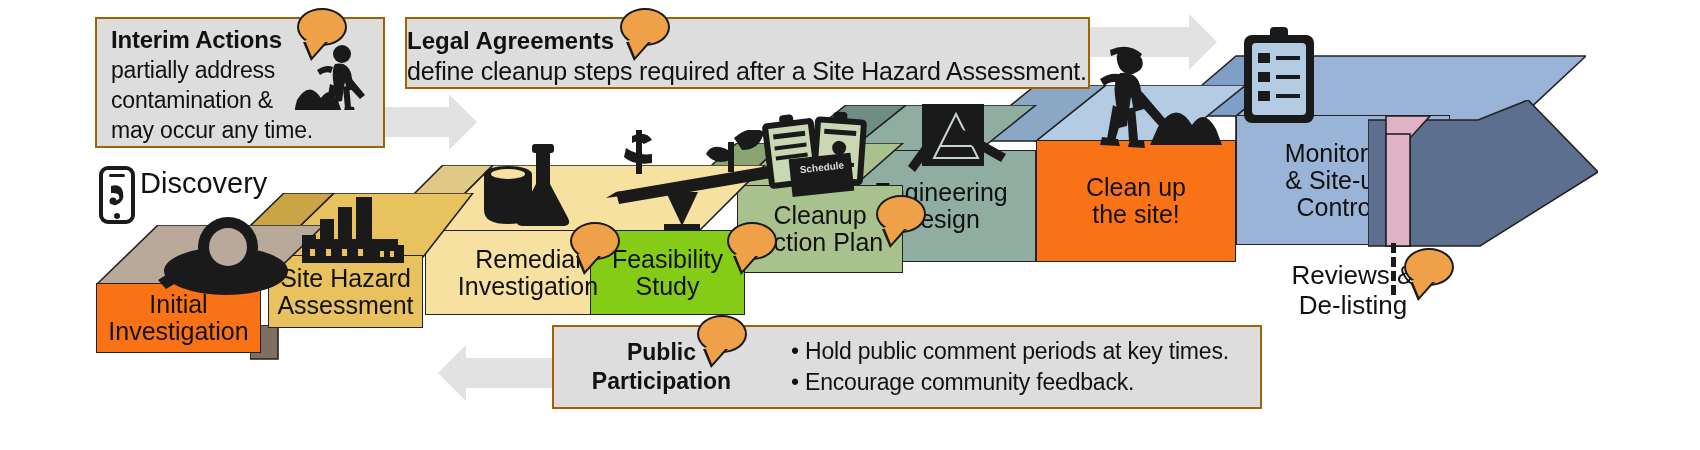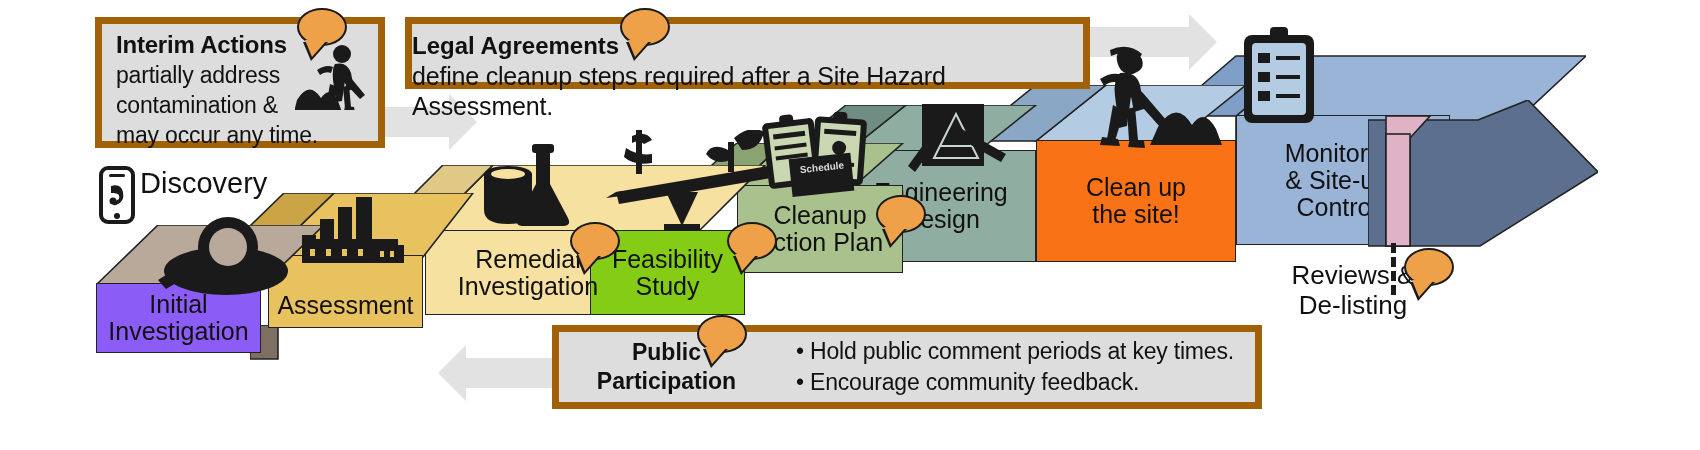--- a/index.html
+++ b/index.html
@@ -1,21 +1,21 @@
 <!DOCTYPE html>
 <html><head>
 <meta charset="utf-8">
 <style>
   html,body{margin:0;padding:0;background:#ffffff;}
   body{width:1700px;height:450px;overflow:hidden;
        font-family:"Liberation Sans", sans-serif;color:#111;}
   #stage{position:relative;width:1700px;height:450px;}
 
   
-  .callout{position:absolute;background:#dddddd;border:7px solid #a16207;
+  .callout{position:absolute;background:#dddddd;border:2px solid #a16207;
            box-sizing:border-box;z-index:40;}
   .callout .ttl{font-weight:bold;}
   .callout .body{font-weight:normal;}
 
   #box-interim{left:95px;top:17px;width:290px;height:131px;padding:6px 10px 0 14px;}
   #box-interim .line{font-size:23px;line-height:30px;letter-spacing:-.2px;}
   #box-interim .ttl{font-size:24px;}
 
   #box-legal{left:405px;top:17px;width:685px;height:72px;padding:7px 0 0 0;}
   #box-legal .ttl{font-size:24px;line-height:30px;}
@@ -231,21 +231,21 @@
     <g fill="#1a1a1a" transform="translate(112 -2)">
       <path d="M22 10 q16-14 30-6 q-4 18-22 18z"></path>
       <path d="M16 22 q-16-8-22 4 q10 12 24 6z"></path>
       <rect x="16" y="14" width="6" height="30"></rect>
     </g>
   </svg>
 
   <div class="step" id="s2" style="left:268px;top:255px;width:155px;height:73px;z-index:32;">
     <div class="face" style="background:#e9c260;">
       <div class="lbl">
-        <br><span>Assessment</span>
+        <span>Site Hazard</span><br><span>Assessment</span>
       </div>
     </div>
   </div>
   <svg class="topface" style="left:218px;top:193px;width:265px;height:72px;z-index:31;" viewBox="0 0 265 72">
     <polygon points="50,64 116,0 255,0 205,64" fill="#e9c260" stroke="#222" stroke-width="1.6"></polygon>
     <polygon points="0,64 66,0 116,0 50,64" fill="#cba545" stroke="#222" stroke-width="1.6"></polygon>
   </svg>
   <svg class="art" style="left:298px;top:193px;width:125px;height:72px;z-index:34;" viewBox="0 0 125 72">
     <g fill="#1a1a1a">
       <path d="M4 42 h14 v28 H4z"></path>
@@ -259,21 +259,21 @@
       <rect x="12" y="56" width="5" height="7"></rect>
         <rect x="28" y="56" width="5" height="7"></rect>
       <rect x="44" y="56" width="5" height="7"></rect>
         <rect x="60" y="56" width="5" height="7"></rect>
       <rect x="82" y="58" width="4" height="6"></rect>
         <rect x="92" y="58" width="4" height="6"></rect>
     </g>
   </svg>
 
   <div class="step" id="s1" style="left:96px;top:283px;width:165px;height:70px;z-index:34;">
-    <div class="face" style="background:#8b5cf6;">
+    <div class="face" style="background:#f97316;">
       <div class="lbl">
         <span>Initial</span><br><span>Investigation</span>
       </div>
     </div>
   </div>
   <svg class="topface" style="left:96px;top:225px;width:280px;height:62px;z-index:33;" viewBox="0 0 280 62">
     <polygon points="0,60 62,0 228,0 166,60" fill="#b9a99b" stroke="#222" stroke-width="1.6"></polygon>
   </svg>
   <svg class="art" style="left:250px;top:325px;width:32px;height:40px;z-index:20;" viewBox="0 0 32 40">
     <polygon points="0,0 28,0 28,34 0,34" fill="#7e6f63" stroke="#222" stroke-width="1.6"></polygon>

